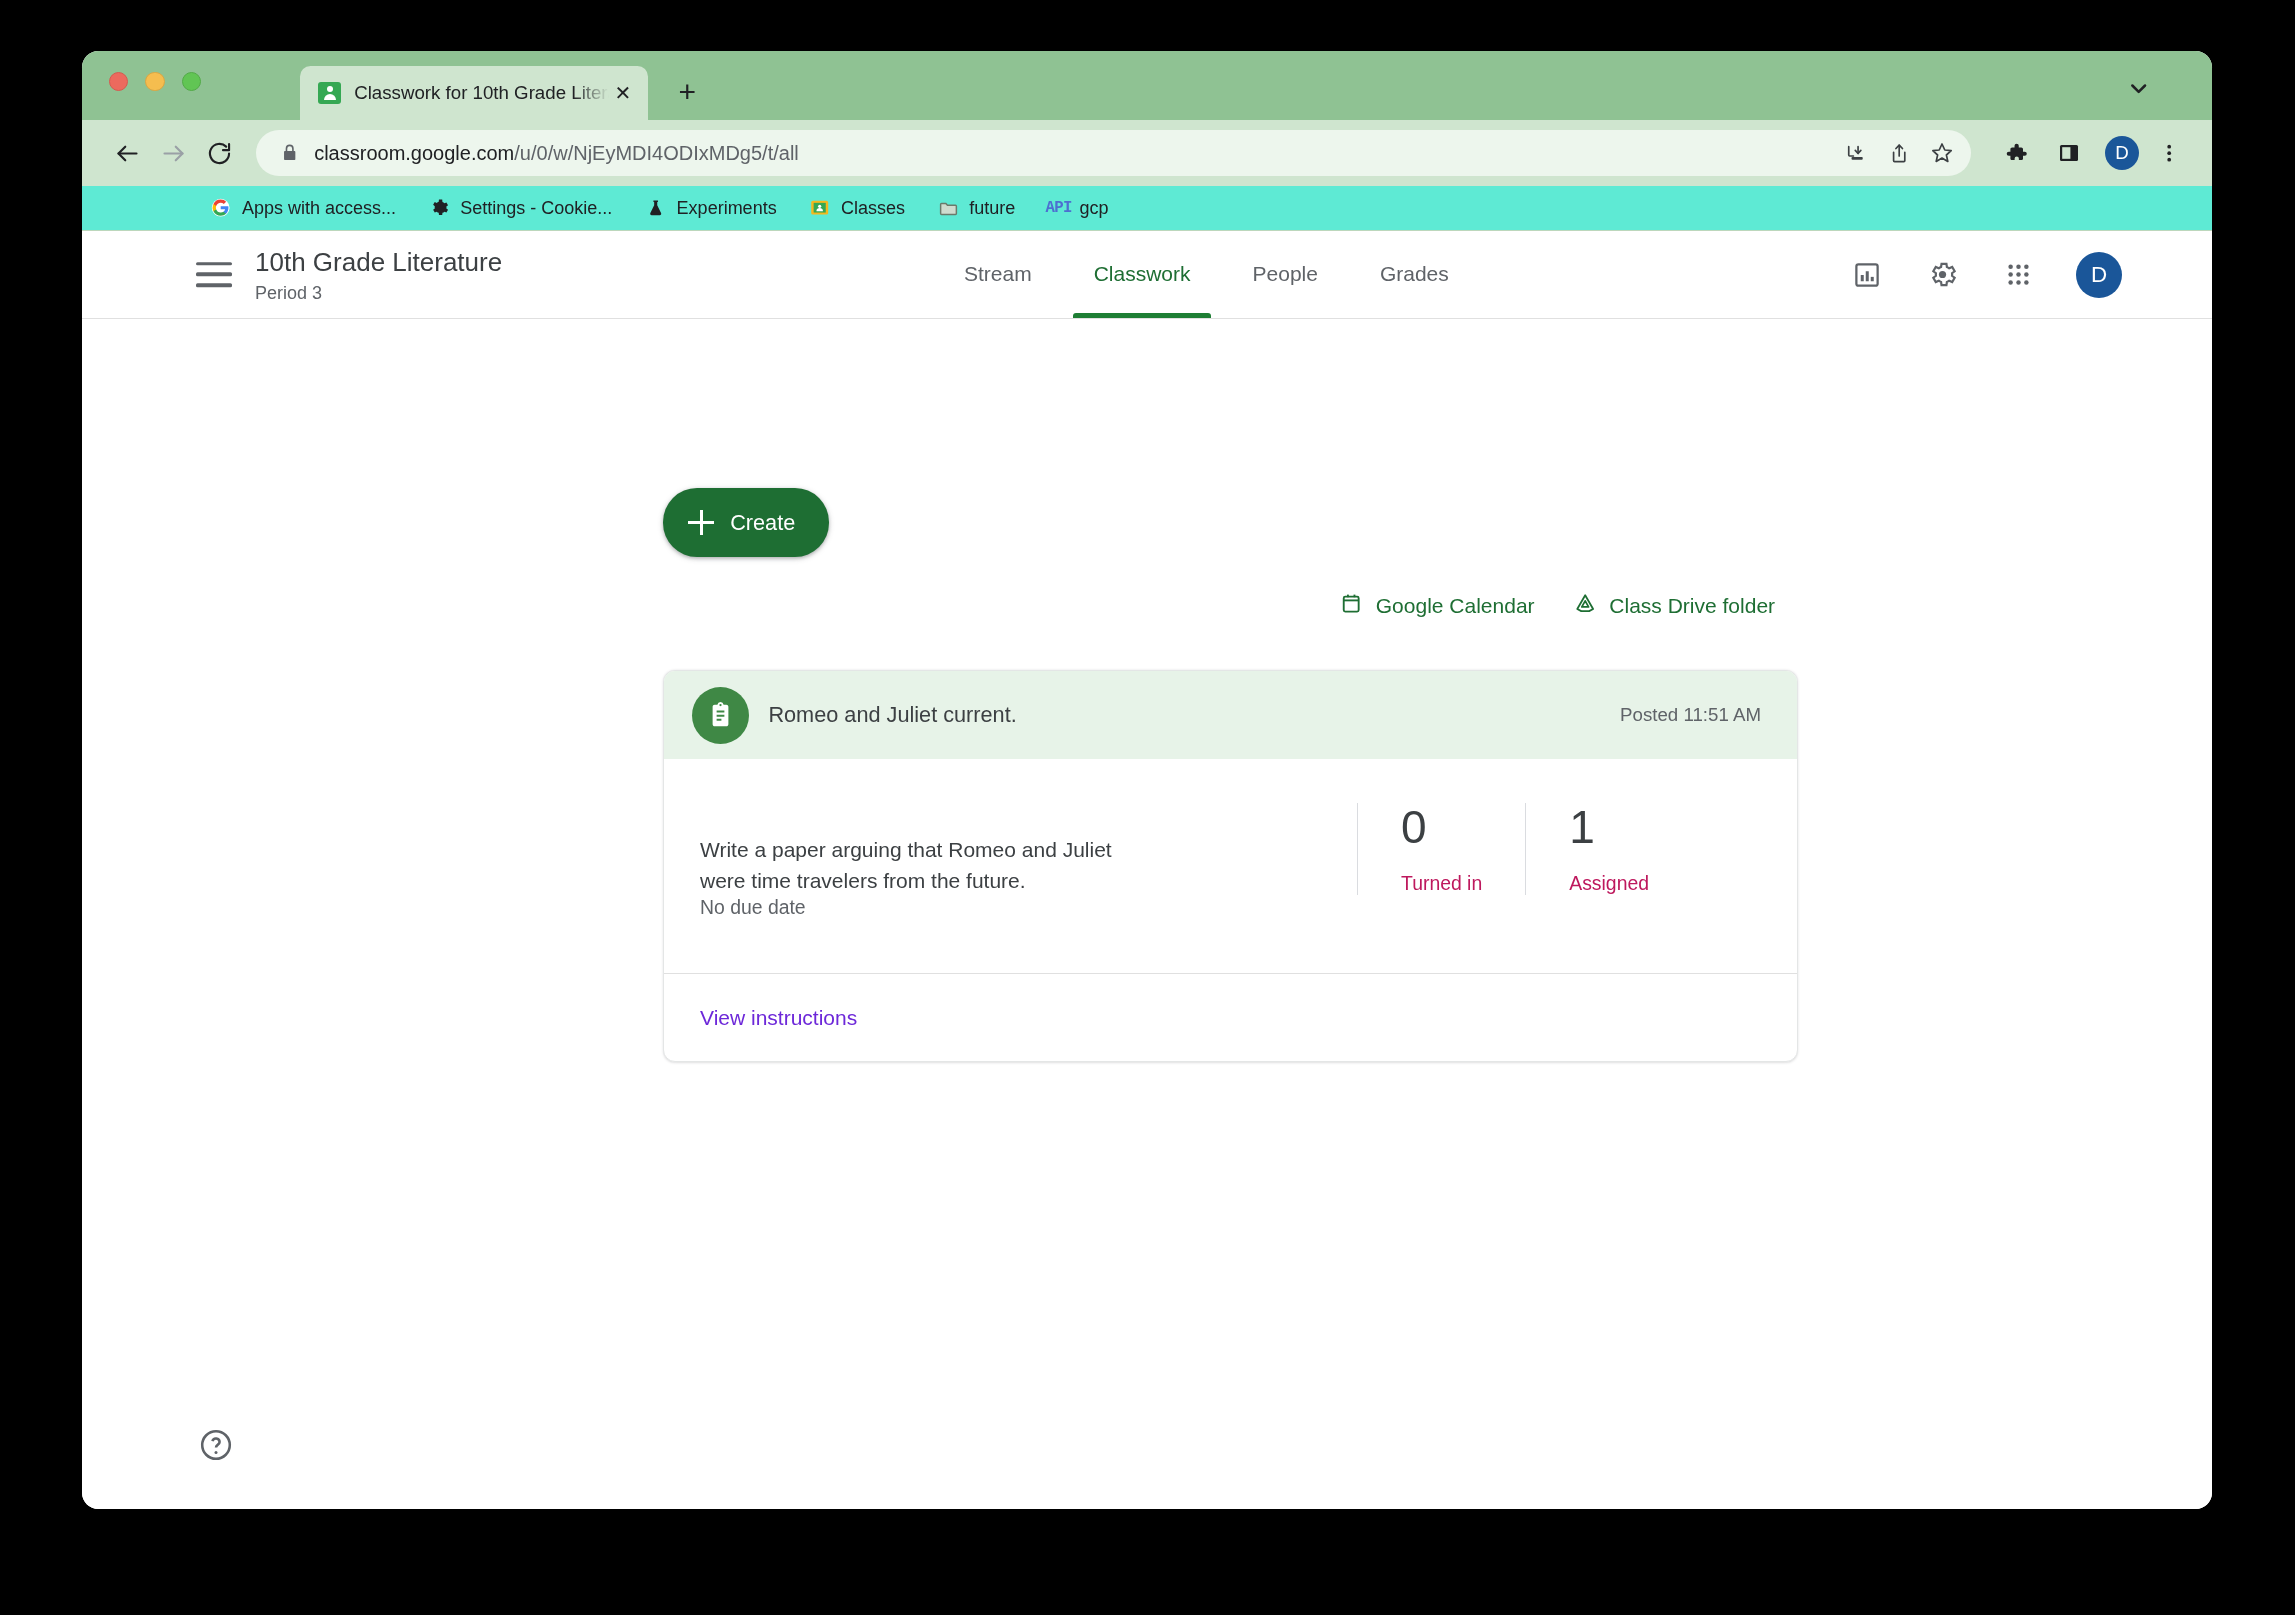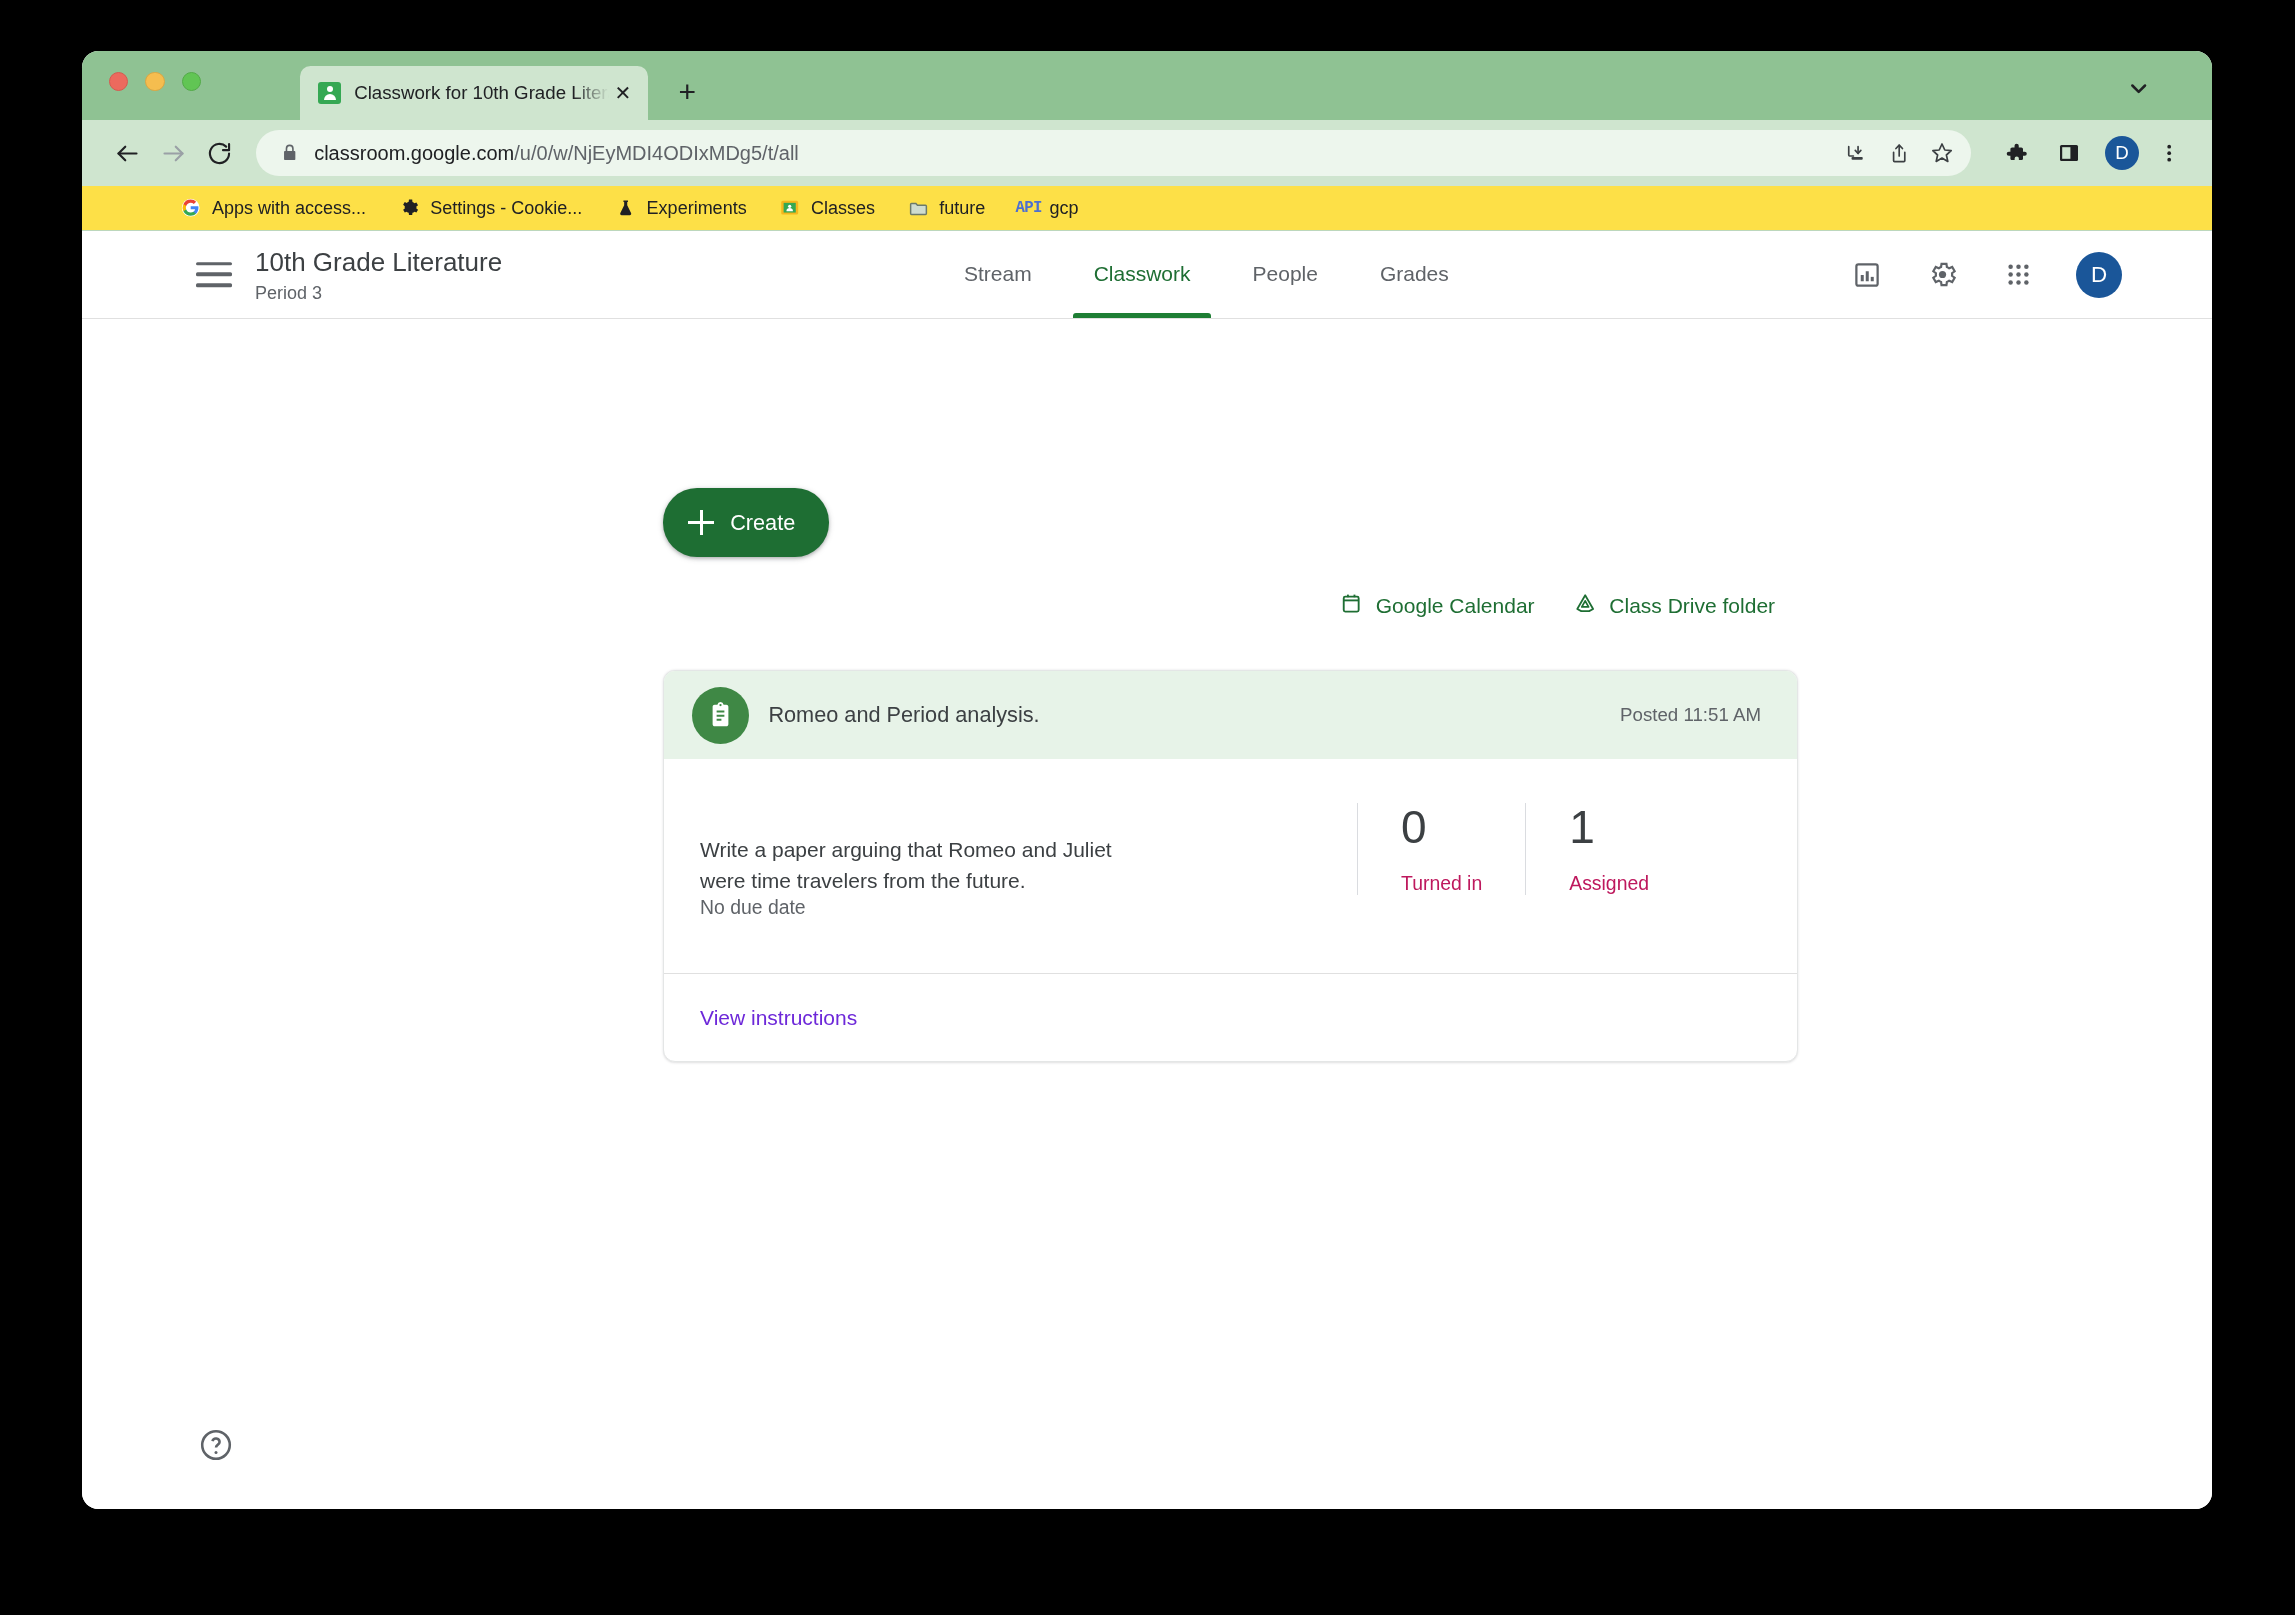--- a/index.html
+++ b/index.html
@@ -143,23 +143,23 @@
   #profile-chip {
     width: 34px; height: 34px; border-radius: 50%;
     background: #1a5699; color: #fff;
     display: flex; align-items: center; justify-content: center;
     font-size: 18.7px; margin-left: 13.4px; flex: 0 0 auto;
   }
 
   
   #bookmarks-bar {
     height: 45px;
-    background: #fde047;
-    display: flex; align-items: center;
-    padding-left: 82px;
+    background: #5eead4;
+    display: flex; align-items: center;
+    padding-left: 112px;
     gap: 0;
     border-bottom: 0.7px solid #bcd7bc;
   }
   .bookmark {
     display: flex; align-items: center;
     gap: 10.5px;
     padding: 0 16.4px;
     height: 36px;
     font-size: 18px;
     color: #202124;
@@ -560,21 +560,21 @@
       </div>
     </div>
 
     <div id="assignment-card">
       <div id="card-header">
         <span id="assignment-icon">
           <svg width="31" height="31" viewBox="0 0 24 24" fill="#fff">
               <path d="M16.5 3.6h-2.1a2.45 2.45 0 0 0-4.8 0H7.5c-.9 0-1.6.72-1.6 1.6v13.6c0 .88.7 1.6 1.6 1.6h9c.9 0 1.6-.72 1.6-1.6V5.2c0-.88-.7-1.6-1.6-1.6zM12 3a.9.9 0 1 1 0 1.8A.9.9 0 0 1 12 3zM9 8.2h6v1.5H9V8.2zm0 3.2h6v1.5H9v-1.5zm0 3.2h3.7v1.5H9v-1.5z"></path>
             </svg>
         </span>
-        <span id="assignment-title">Romeo and Period analysis.</span>
+        <span id="assignment-title">Romeo and Juliet current.</span>
         <span id="assignment-posted">Posted 11:51 AM</span>
       </div>
 
       <div id="card-body">
         <div id="card-left">
           <div id="assignment-desc">Write a paper arguing that Romeo and Juliet were time travelers from the future.</div>
           <div id="due-date">No due date</div>
         </div>
         <div id="card-stats">
           <div class="stat">

